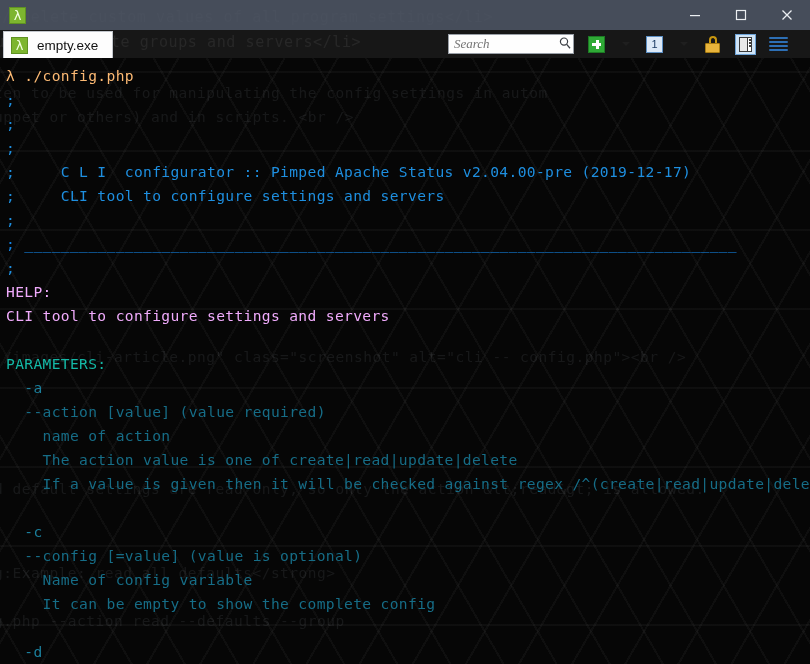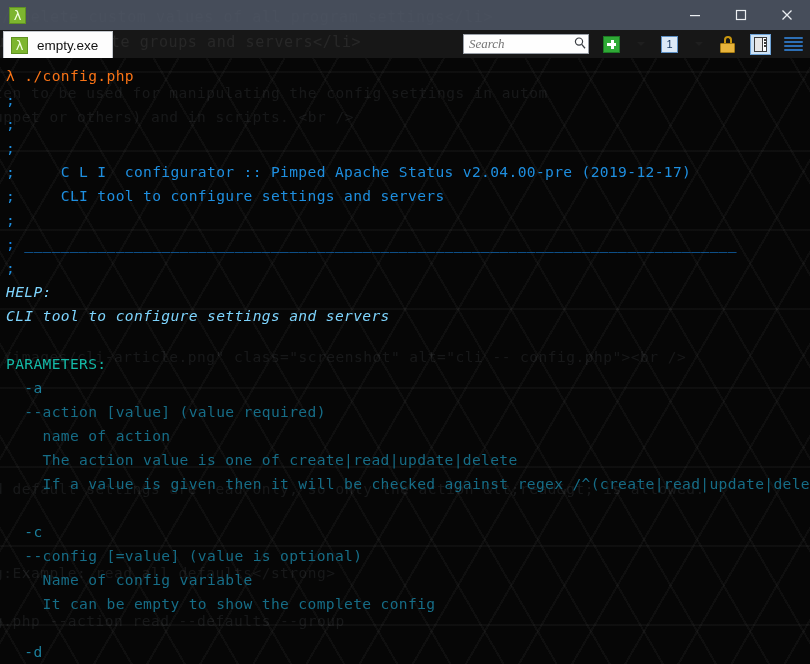--- a/index.html
+++ b/index.html
@@ -109,21 +109,21 @@
     font-family: "Liberation Sans", sans-serif;
     font-size: 13.5px;
   }
   .tab .app-icon { margin-left: 0; }
 
   .tb-right {
     margin-left: auto;
     display: flex;
     align-items: center;
     gap: 12px;
-    padding-right: 6px;
+    padding-right: 21px;
   }
   #search-box {
     width: 126px; height: 20px;
     background: #fefefe;
     border: 1px solid #9aa0a8;
     display: flex;
     align-items: center;
     padding: 0 3px 0 5px;
   }
   #search-input {
@@ -244,27 +244,27 @@
     position: absolute;
     inset: 0;
     padding: 6px 0 0 6px;
     font-family: "DejaVu Sans Mono", monospace;
     font-size: 14.6px;
     line-height: 24px;
     letter-spacing: 0.35px;
     white-space: pre;
   }
   .ln { display: block; height: 24px; }
-  .c-prompt  { color: #f97316; }
+  .c-prompt  { color: #fdba74; }
   .c-blue    { color: #1e8fe0; }
   .c-rule    { color: #1383e4; }
   .c-head    { color: #14b8a6; }
   .c-body    { color: #166d87; }
   .c-flag    { color: #1b7f9c; }
-  .c-help    { color: #7dd3fc; font-style: italic; }
+  .c-help    { color: #f0abfc; }
 </style>
 </head>
 <body>
 
 <div id="cmder-window">
 
   <div id="terminal">
     <div id="hex-bg"></div>
     <div id="bleed-layer">
         <div class="bleed" style="left: -6px; top: 27px;">ten to be used for manipulating the config settings in autom</div>

